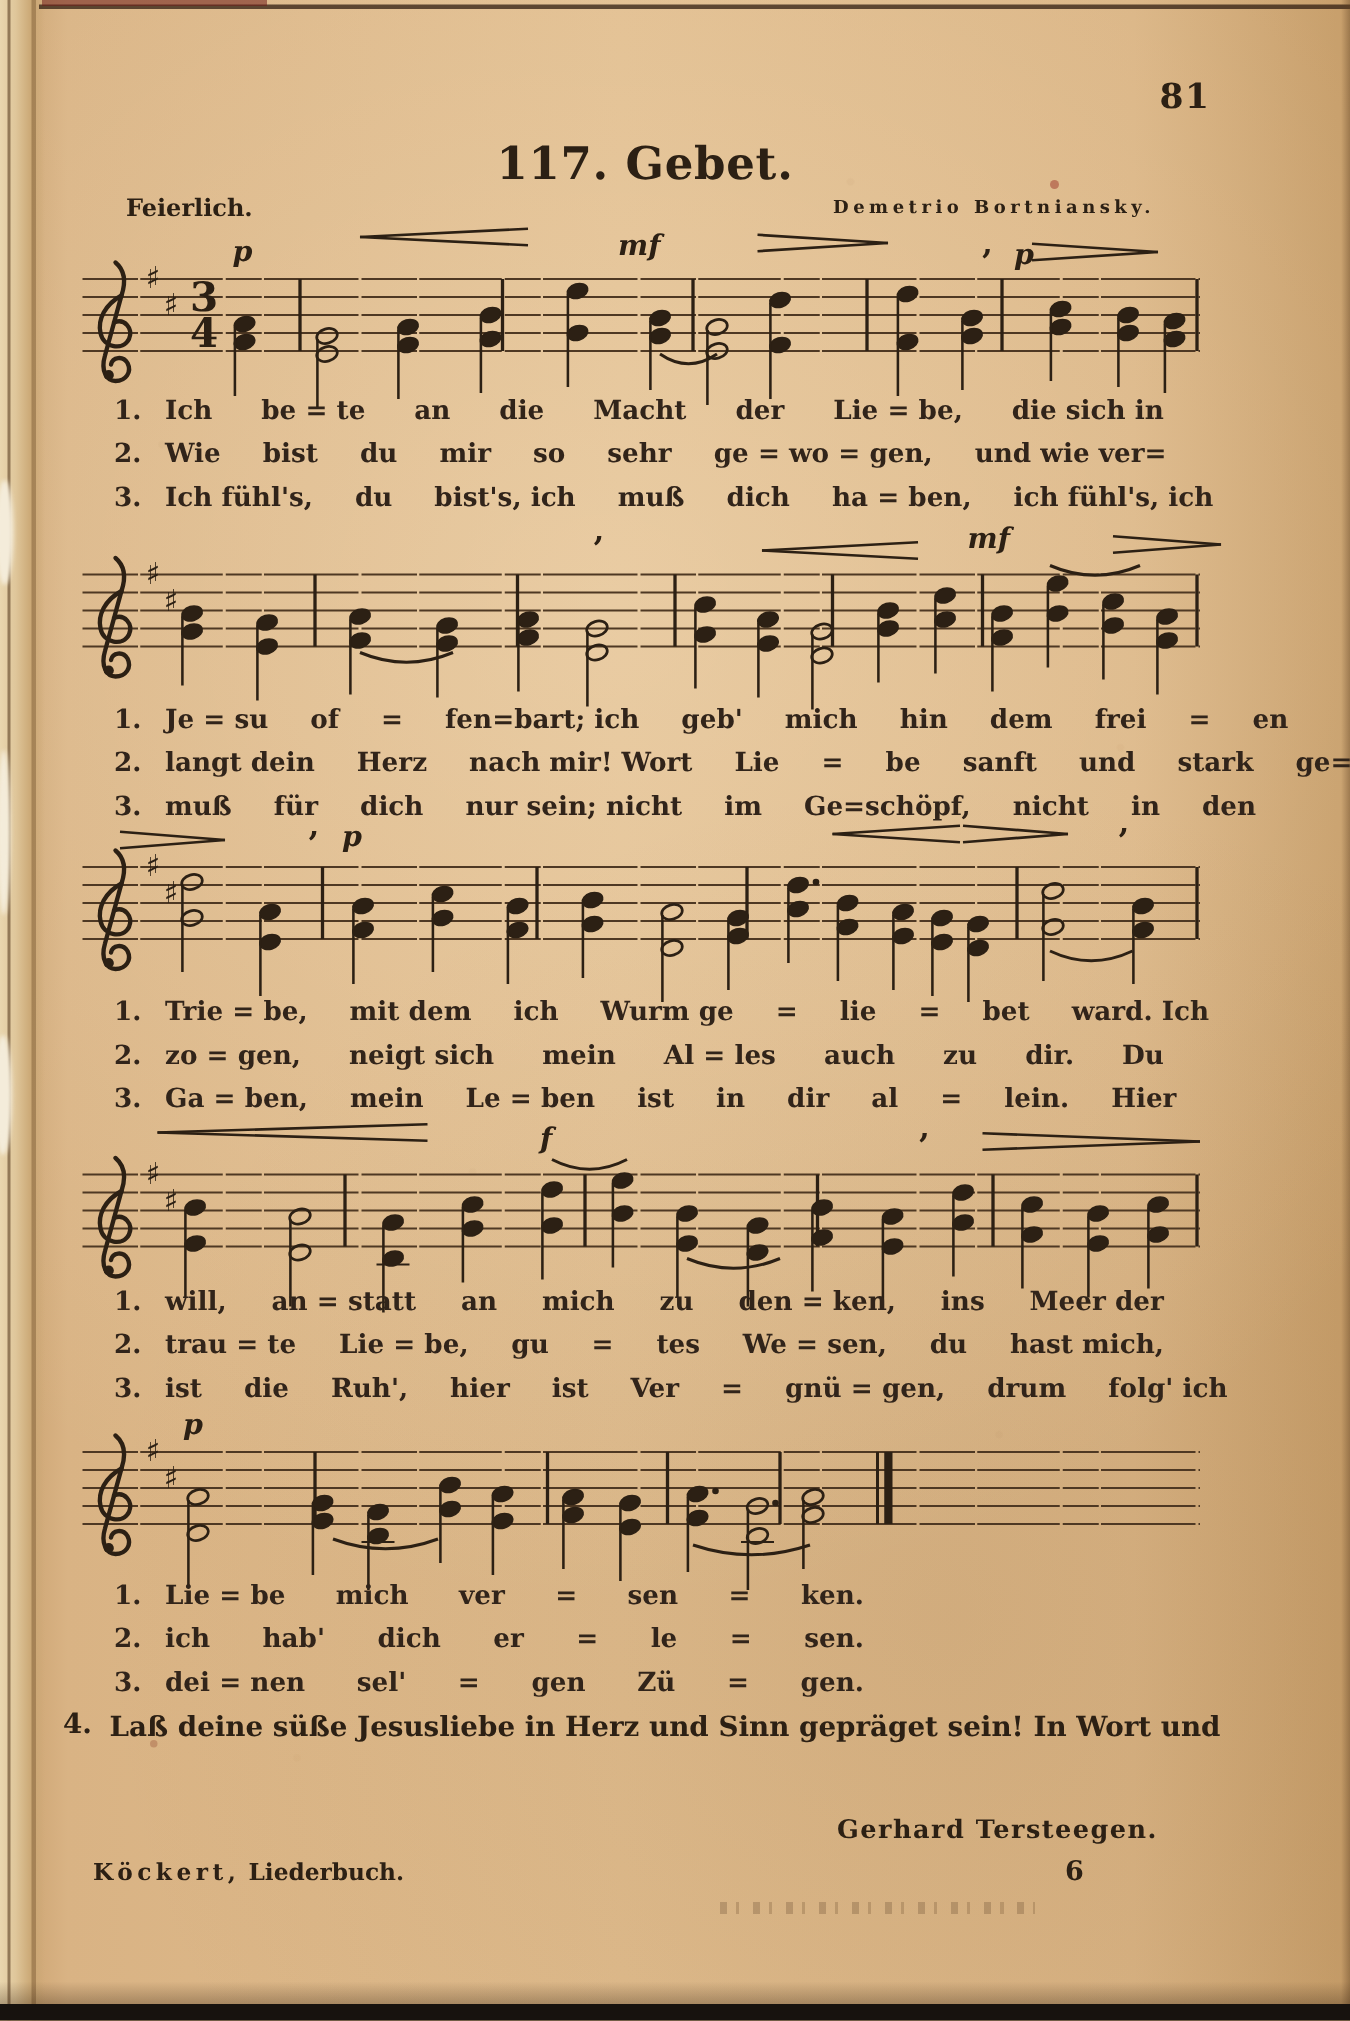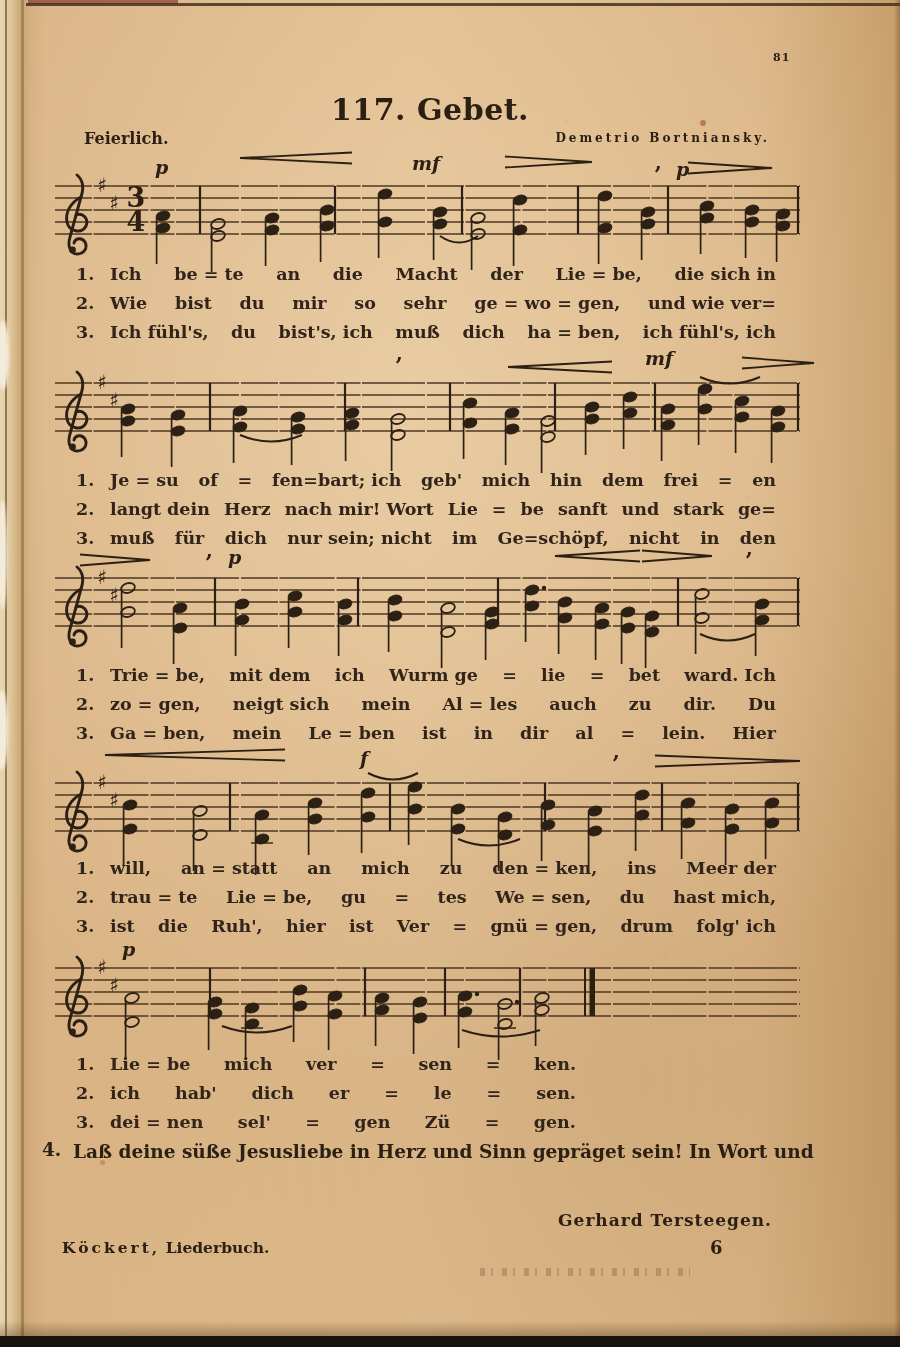--- a/index.html
+++ b/index.html
@@ -30,30 +30,30 @@
       background:linear-gradient(90deg,#e9d6ae 0%,#dfc69a 35%,#caa774 70%,rgba(202,167,116,0) 100%);}
   .binding .crease1{position:absolute;left:5px;top:0;bottom:0;width:2px;background:rgba(80,52,26,.55);}
   .binding .crease2{position:absolute;left:21px;top:0;bottom:0;width:3px;background:rgba(95,62,30,.35);}
   .chip{position:absolute;background:#f4ecda;border-radius:50%;filter:blur(1.5px);}
   .ghost-print{position:absolute;left:480px;top:1268px;width:210px;height:8px;opacity:.3;filter:blur(.5px);
       background:repeating-linear-gradient(90deg,#6b4f33 0 5px,transparent 5px 11px,#7a5a38 11px 13px,transparent 13px 22px);}
   .stain{position:absolute;border-radius:50%;}
 
   
   .ink{color:#2c2014;}
-  #page-number{position:absolute;left:773px;top:51px;font-size:11px;font-weight:bold;letter-spacing:1px;}
+  #page-number{position:absolute;left:773px;top:51px;font-size:23px;font-weight:bold;letter-spacing:1px;}
   #title{position:absolute;left:0;top:92px;width:860px;text-align:center;
          font-size:30px;font-weight:bold;letter-spacing:.5px;}
   #tempo{position:absolute;left:84px;top:129px;font-size:16px;font-weight:bold;}
   #composer{position:absolute;right:130px;top:131px;font-size:12px;font-weight:bold;letter-spacing:3px;}
 
   #lyrics-layer .block{position:absolute;left:76px;}
   .lyr-row{display:flex;line-height:29px;font-size:17.5px;font-weight:bold;color:#31241a;}
   .lyr-num{width:34px;flex:0 0 34px;}
-  .lyr-words{flex:1;display:flex;justify-content:space-between;white-space:pre;}
+  .lyr-words{flex:1;display:flex;justify-content:space-between;white-space:pre;gap:28px;}
 
   #verse4{position:absolute;left:42px;top:1138px;width:792px;font-size:18.5px;font-weight:bold;color:#2c2014;}
   #verse4 .vnum{position:absolute;left:0;top:1px;}
   #verse4 .vtext{margin-left:31px;line-height:28.5px;}
   #attribution{position:absolute;right:128px;top:1210px;font-size:17px;font-weight:bold;letter-spacing:1px;}
   #footer-left{position:absolute;left:62px;top:1238px;font-size:15.5px;font-weight:bold;}
   #footer-left .sp{letter-spacing:3px;}
   #footer-right{position:absolute;left:710px;top:1237px;font-size:18px;font-weight:bold;}
   svg text{font-family:"DejaVu Serif",serif;}
 </style>

